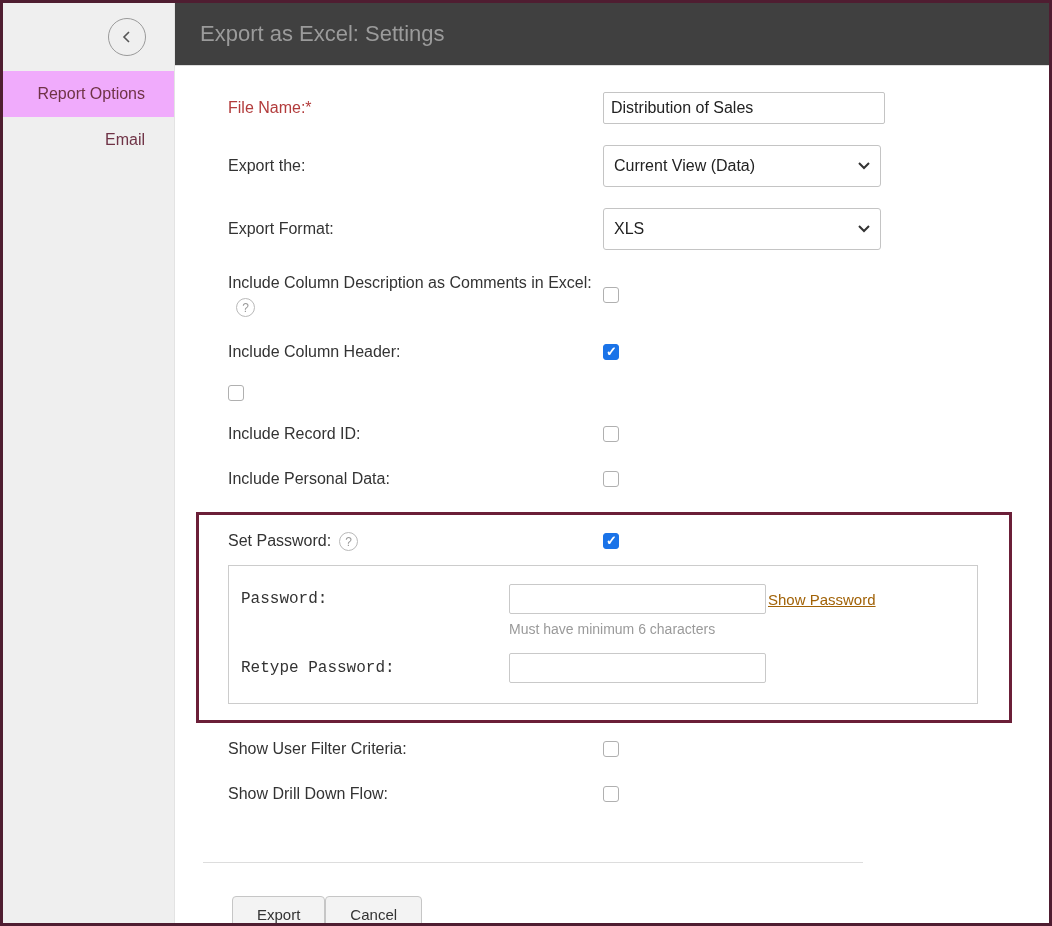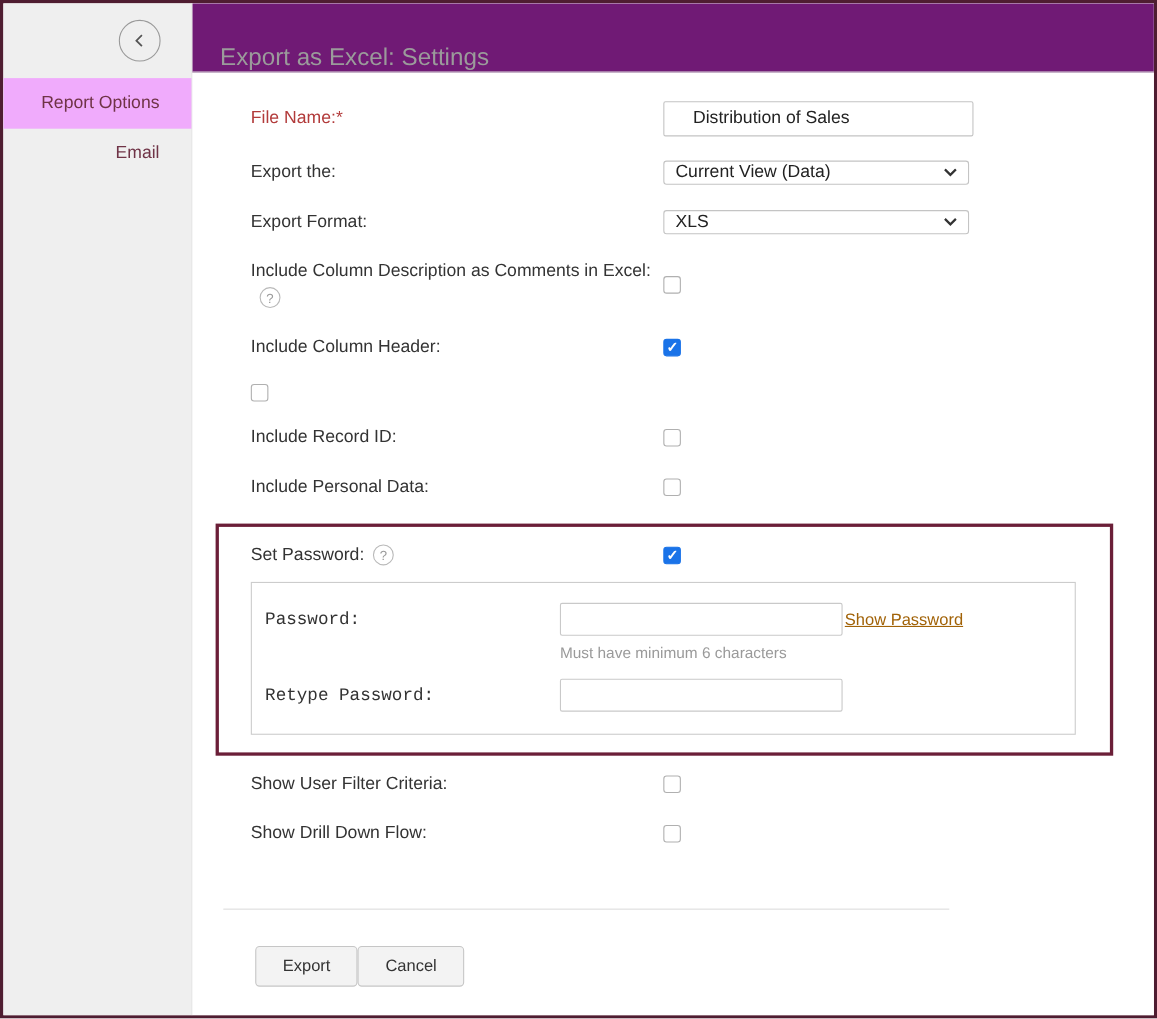--- a/index.html
+++ b/index.html
@@ -37,42 +37,42 @@
     padding-right:29px;
     font-size:16px; color:#6f3346;
     cursor:pointer;
   }
   .side-item.active { background:#f0abfc; }
 
   
   .main { flex:1; display:flex; flex-direction:column; background:#fff; }
   .header {
     height:63px; flex:none;
-    background:#701a75; border-bottom:1px solid #ddd;
-    display:flex; align-items:flex-end; padding-left:25px;
+    background:#404040; border-bottom:1px solid #ddd;
+    display:flex; align-items:center; padding-left:25px;
   }
   .header h1 { margin:0; font-size:22px; font-weight:400; color:#9b9b9b; }
 
   .content { flex:1; padding-top:26px; overflow:hidden; }
 
   .row {
     display:flex; align-items:center;
     padding-left:53px; margin-bottom:21px;
   }
   .row-label { width:375px; flex:none; font-size:16px; color:#333; line-height:1.5; }
   .row-label.required { color:#b23b3b; }
 
   .text-input {
     width:282px; height:32px;
     border:1px solid #c4c4c4; border-radius:2px;
-    font-size:16px; padding:0 26px; color:#222;
+    font-size:16px; padding:0 7px; color:#222;
     font-family:inherit;
   }
   .select {
-    width:278px; height:22px;
+    width:278px; height:42px;
     border:1px solid #c4c4c4; border-radius:3px;
     background:#fff; cursor:pointer;
     display:flex; align-items:center; justify-content:space-between;
     padding:0 10px; font-size:16px; color:#222;
   }
 
   .checkbox {
     width:16px; height:16px; flex:none;
     border:1px solid #b0b0b0; border-radius:3px;
     background:#fff; cursor:pointer; position:relative;

